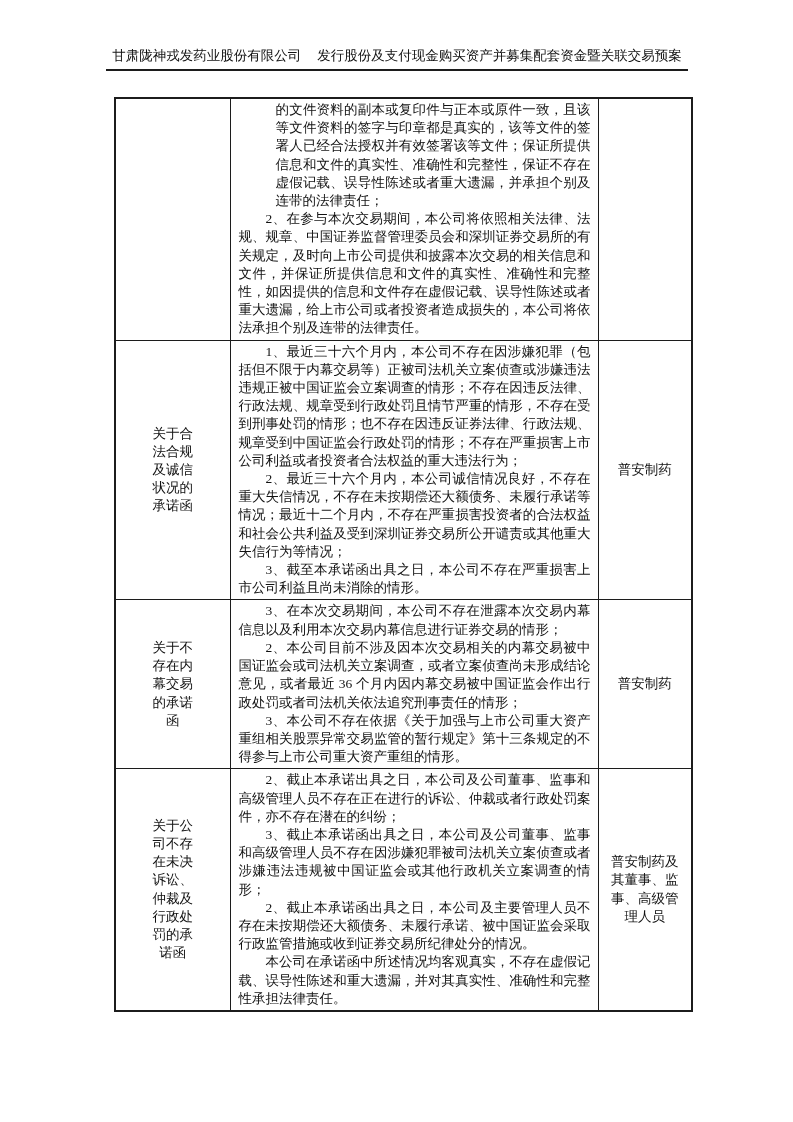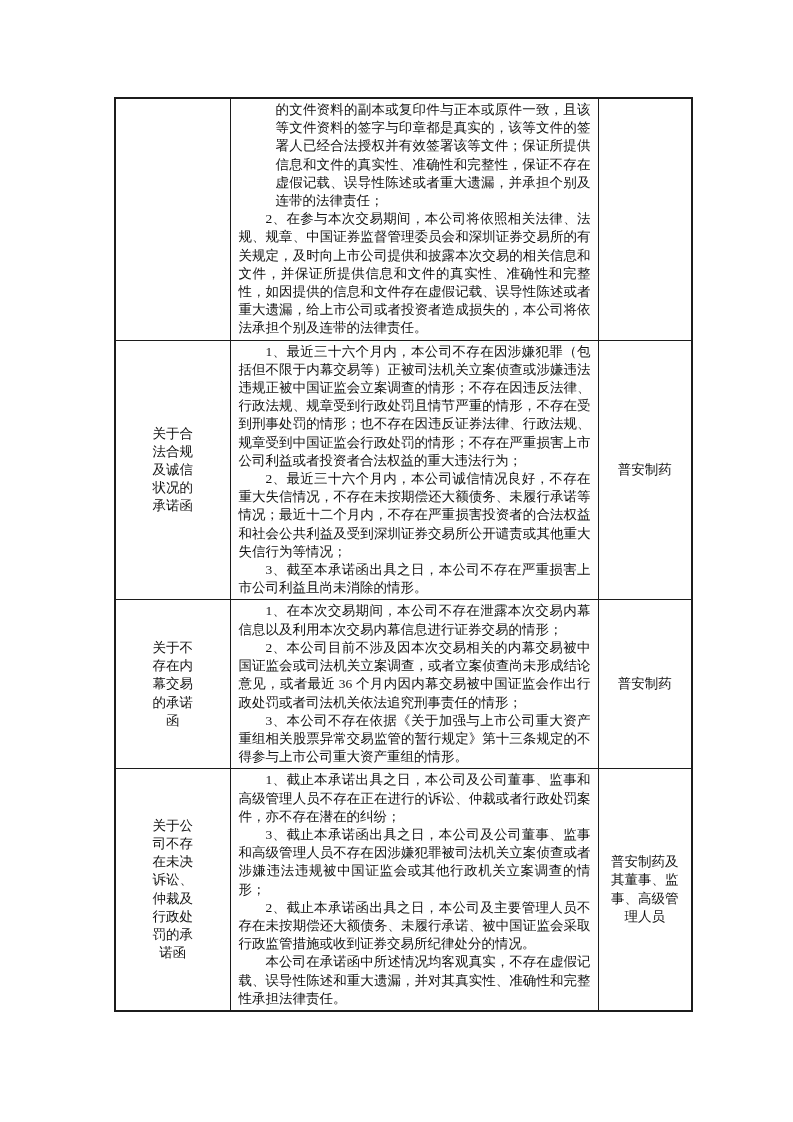--- a/index.html
+++ b/index.html
@@ -58,20 +58,23 @@
     margin-left: 40px;
   }
   .para { text-indent: 2em; }
   .para.no-indent { text-indent: 0; margin-left: 37px; }
 </style>
 </head>
 <body>
 
 <div class="page">
 
+  <div class="running-header">
+    <span>甘肃陇神戎发药业股份有限公司</span><span class="doc-title">发行股份及支付现金购买资产并募集配套资金暨关联交易预案</span>
+  </div>
 
   <table class="doc-table">
     <colgroup>
       <col style="width:115px">
       <col style="width:368px">
       <col style="width:94px">
     </colgroup>
     <tbody>
         <tr>
           <td class="label-cell"></td>
@@ -86,30 +89,30 @@
           <td class="content-cell">
             <p class="para">1、最近三十六个月内，本公司不存在因涉嫌犯罪（包括但不限于内幕交易等）正被司法机关立案侦查或涉嫌违法违规正被中国证监会立案调查的情形；不存在因违反法律、行政法规、规章受到行政处罚且情节严重的情形，不存在受到刑事处罚的情形；也不存在因违反证券法律、行政法规、规章受到中国证监会行政处罚的情形；不存在严重损害上市公司利益或者投资者合法权益的重大违法行为；</p>
             <p class="para">2、最近三十六个月内，本公司诚信情况良好，不存在重大失信情况，不存在未按期偿还大额债务、未履行承诺等情况；最近十二个月内，不存在严重损害投资者的合法权益和社会公共利益及受到深圳证券交易所公开谴责或其他重大失信行为等情况；</p>
             <p class="para">3、截至本承诺函出具之日，本公司不存在严重损害上市公司利益且尚未消除的情形。</p>
           </td>
           <td class="party-cell">普安制药</td>
         </tr>
         <tr>
           <td class="label-cell">关于不存在内幕交易的承诺函</td>
           <td class="content-cell">
-            <p class="para">1、在本次交易期间，本公司不存在泄露本次交易内幕信息以及利用本次交易内幕信息进行证券交易的情形；</p>
+            <p class="para">3、在本次交易期间，本公司不存在泄露本次交易内幕信息以及利用本次交易内幕信息进行证券交易的情形；</p>
             <p class="para">2、本公司目前不涉及因本次交易相关的内幕交易被中国证监会或司法机关立案调查，或者立案侦查尚未形成结论意见，或者最近 36 个月内因内幕交易被中国证监会作出行政处罚或者司法机关依法追究刑事责任的情形；</p>
             <p class="para">3、本公司不存在依据《关于加强与上市公司重大资产重组相关股票异常交易监管的暂行规定》第十三条规定的不得参与上市公司重大资产重组的情形。</p>
           </td>
           <td class="party-cell">普安制药</td>
         </tr>
         <tr>
           <td class="label-cell">关于公司不存在未决诉讼、仲裁及行政处罚的承诺函</td>
           <td class="content-cell">
-            <p class="para">1、截止本承诺出具之日，本公司及公司董事、监事和高级管理人员不存在正在进行的诉讼、仲裁或者行政处罚案件，亦不存在潜在的纠纷；</p>
+            <p class="para">2、截止本承诺出具之日，本公司及公司董事、监事和高级管理人员不存在正在进行的诉讼、仲裁或者行政处罚案件，亦不存在潜在的纠纷；</p>
             <p class="para">3、截止本承诺函出具之日，本公司及公司董事、监事和高级管理人员不存在因涉嫌犯罪被司法机关立案侦查或者涉嫌违法违规被中国证监会或其他行政机关立案调查的情形；</p>
             <p class="para">2、截止本承诺函出具之日，本公司及主要管理人员不存在未按期偿还大额债务、未履行承诺、被中国证监会采取行政监管措施或收到证券交易所纪律处分的情况。</p>
             <p class="para">本公司在承诺函中所述情况均客观真实，不存在虚假记载、误导性陈述和重大遗漏，并对其真实性、准确性和完整性承担法律责任。</p>
           </td>
           <td class="party-cell">普安制药及其董事、监事、高级管理人员</td>
         </tr>
       </tbody>
   </table>
 
 </div>

